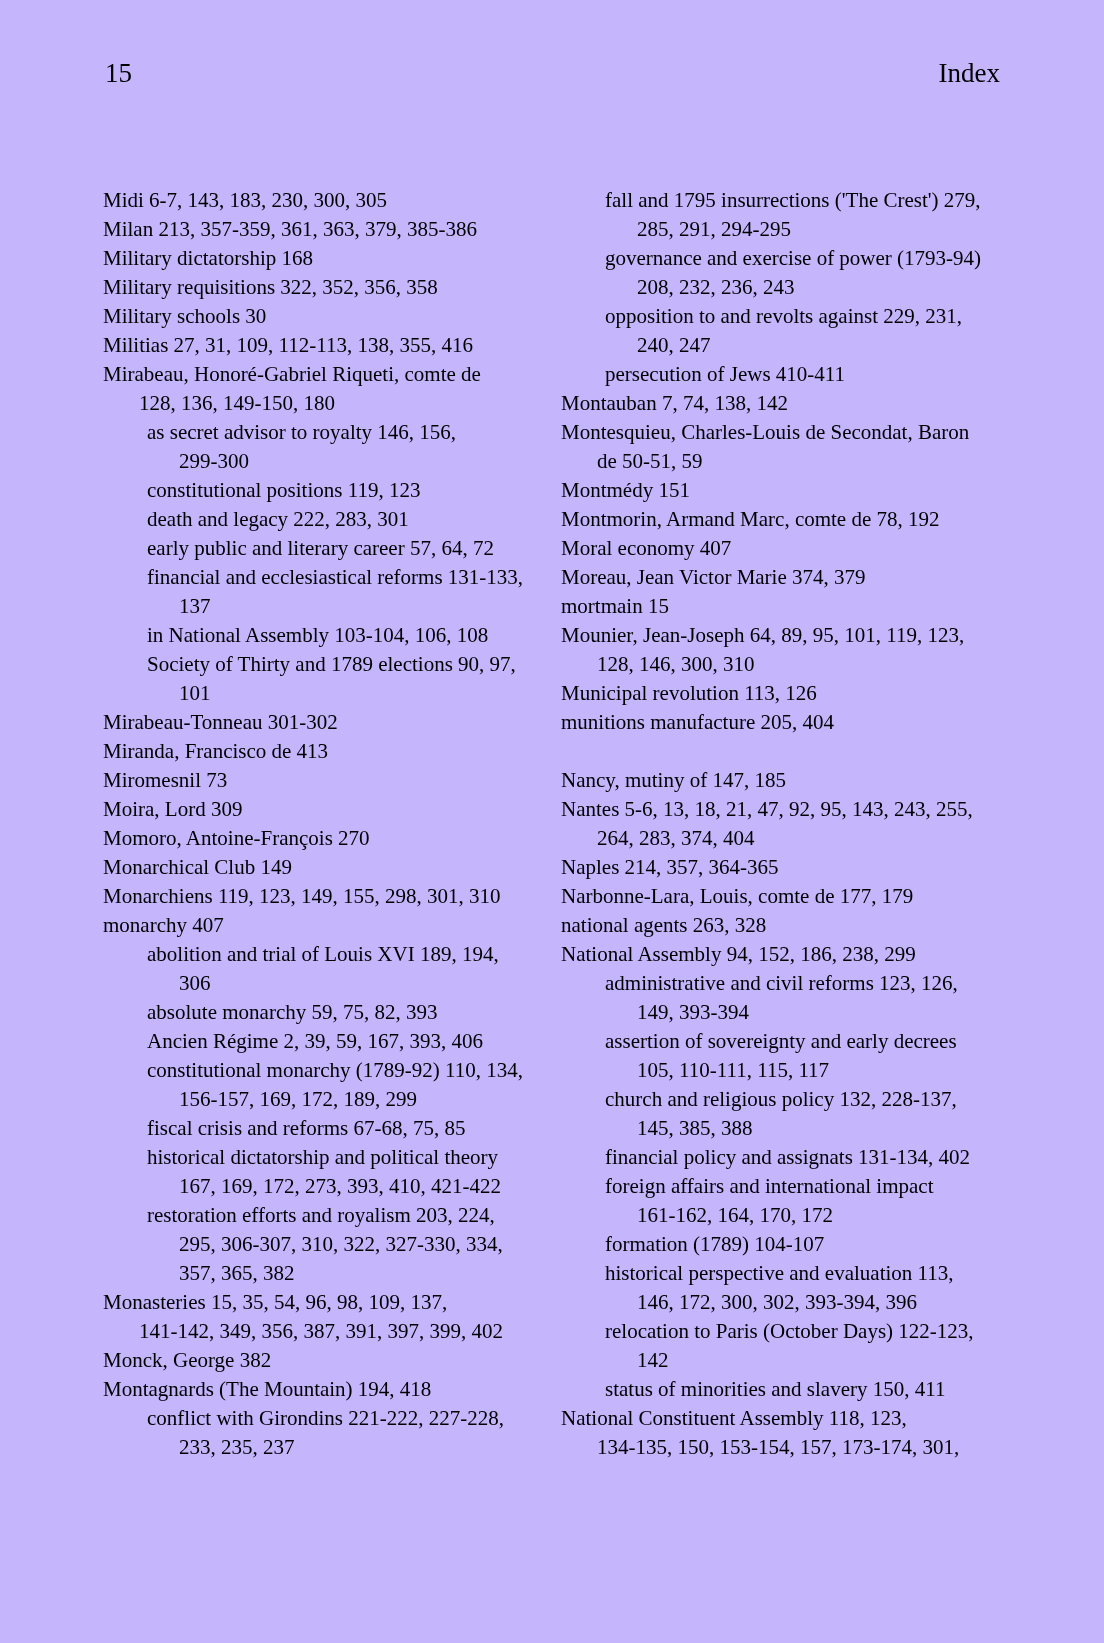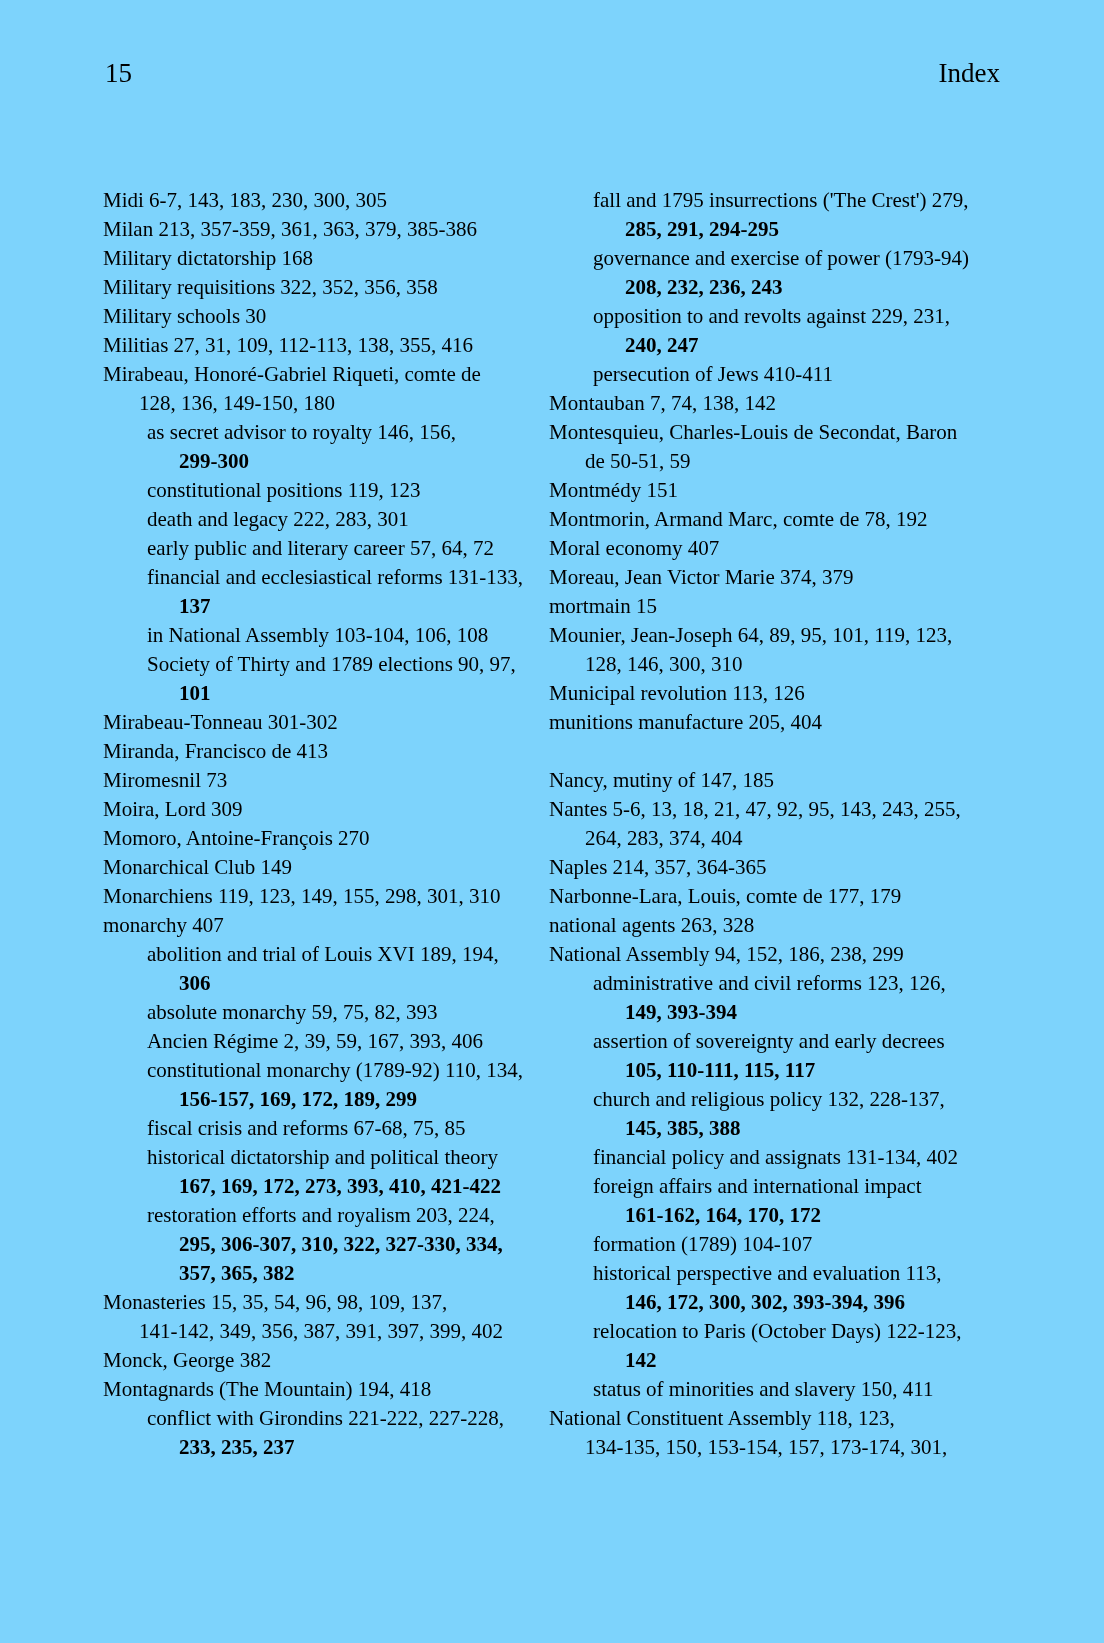--- a/index.html
+++ b/index.html
@@ -4,55 +4,55 @@
 <style>
   html, body {
     margin: 0;
     padding: 0;
     background: #ffffff;
   }
   .page {
     position: relative;
     width: 1104px;
     height: 1643px;
-    background: #7dd3fc;
+    background: #c4b5fd;
     color: #000000;
     font-family: "Liberation Serif", "DejaVu Serif", serif;
     overflow: hidden;
   }
   .header {
     position: absolute;
     top: 57px;
     left: 105px;
     right: 104px;
     display: flex;
     justify-content: space-between;
     font-size: 27px;
     line-height: 32px;
   }
   .columns {
     position: absolute;
     top: 186px;
     left: 103px;
     display: flex;
-    gap: 20px;
+    gap: 32px;
   }
   .col {
     width: 426px;
     flex: 0 0 auto;
   }
   .line {
     font-size: 21px;
     line-height: 29px;
     white-space: nowrap;
   }
   .indent-0 { padding-left: 0; }
   .indent-1 { padding-left: 36px; }
   .indent-2 { padding-left: 44px; }
-  .indent-3 { padding-left: 76px; font-weight: bold; }
+  .indent-3 { padding-left: 76px; }
   .blank { height: 29px; }
 </style>
 </head>
 <body>
 
 <div class="page">
   <div class="header">
     <span>15</span>
     <span>Index</span>
   </div>

